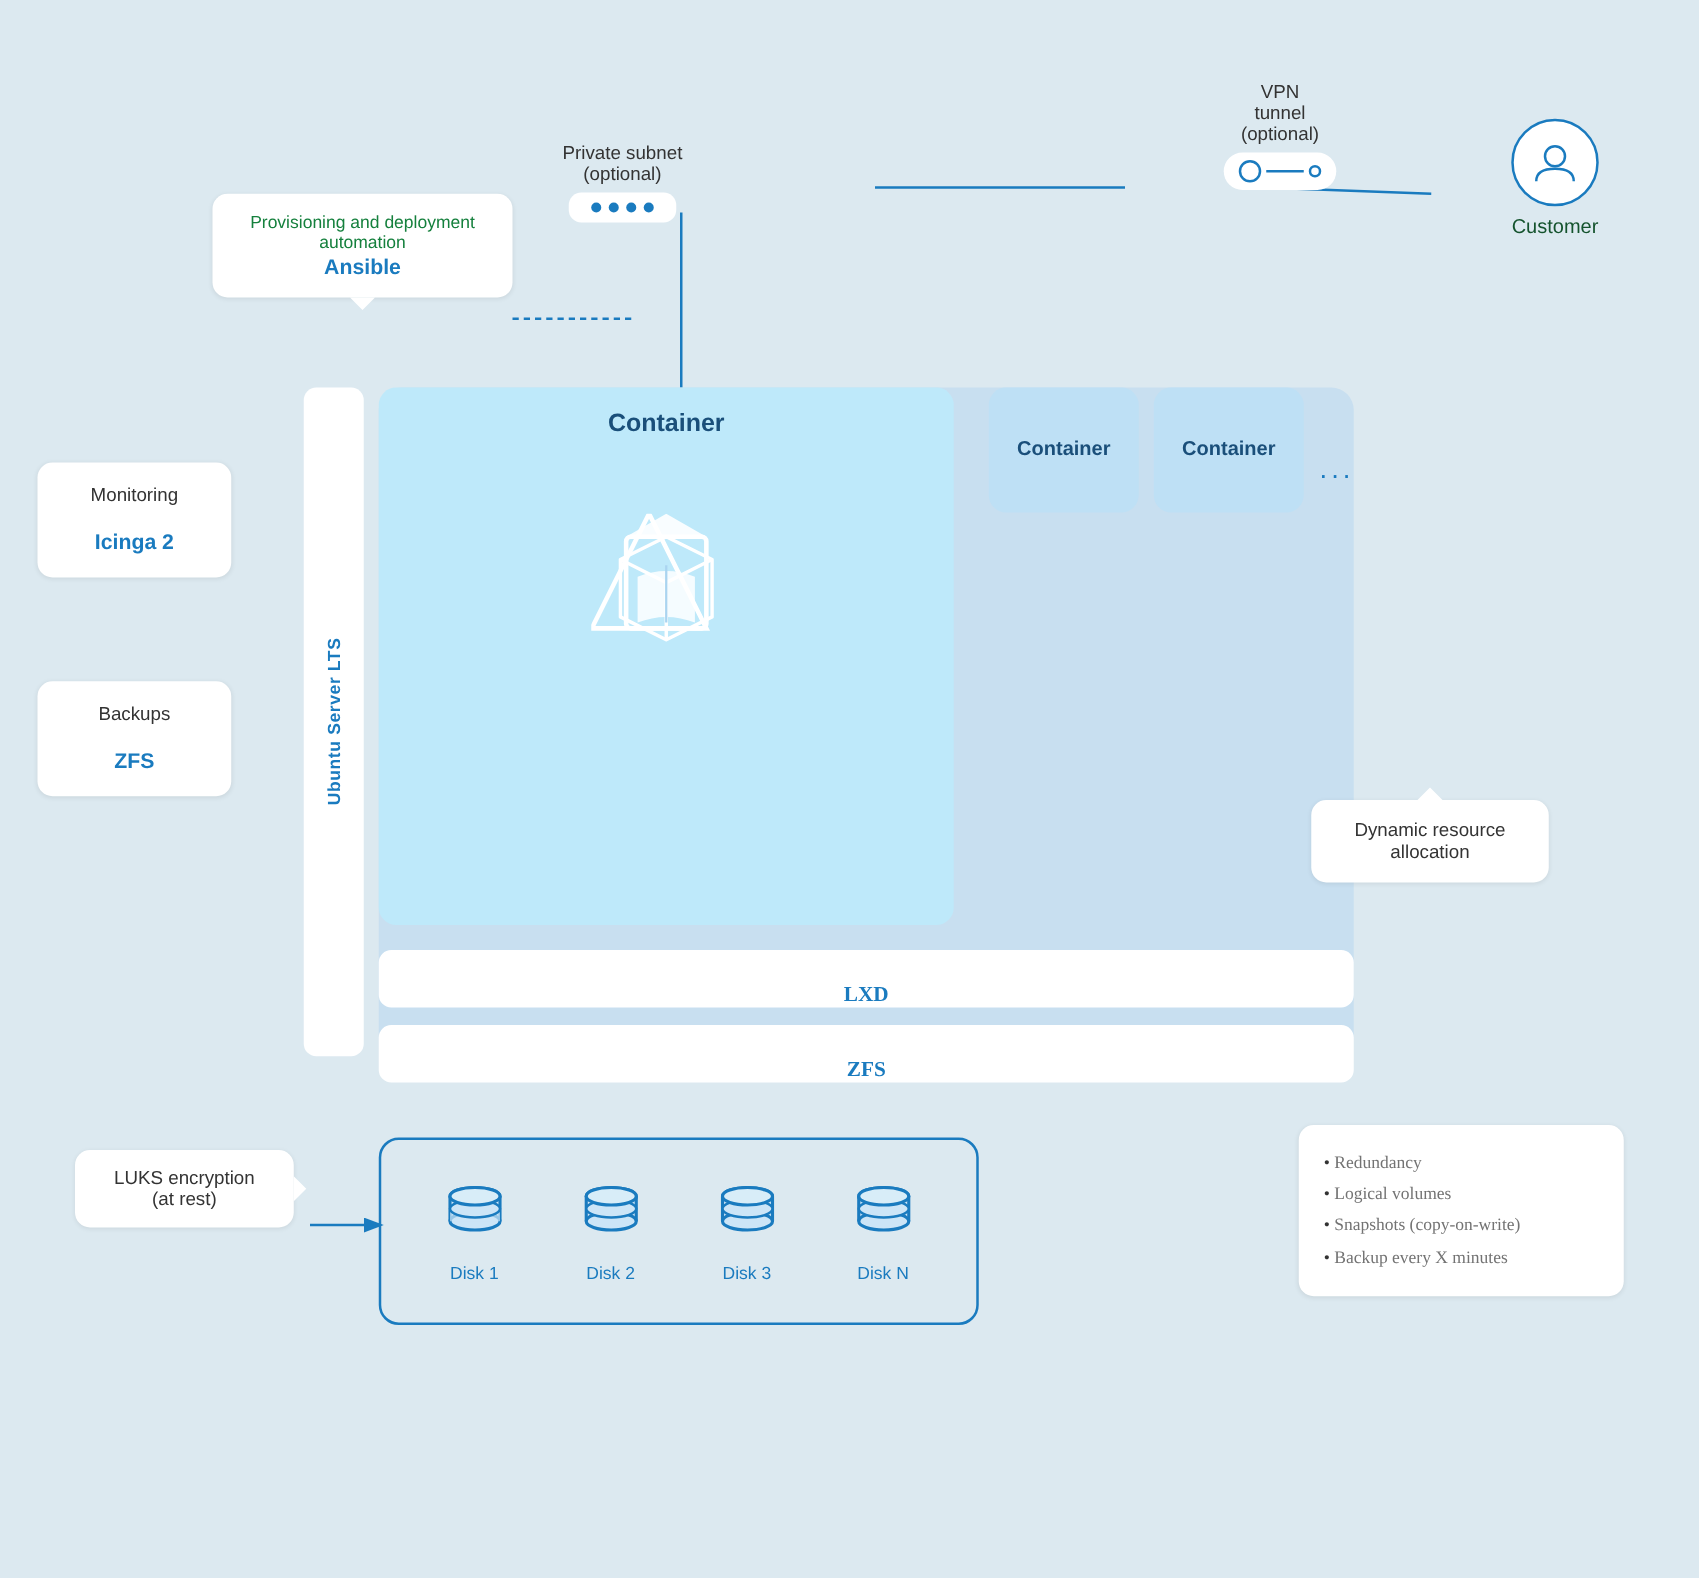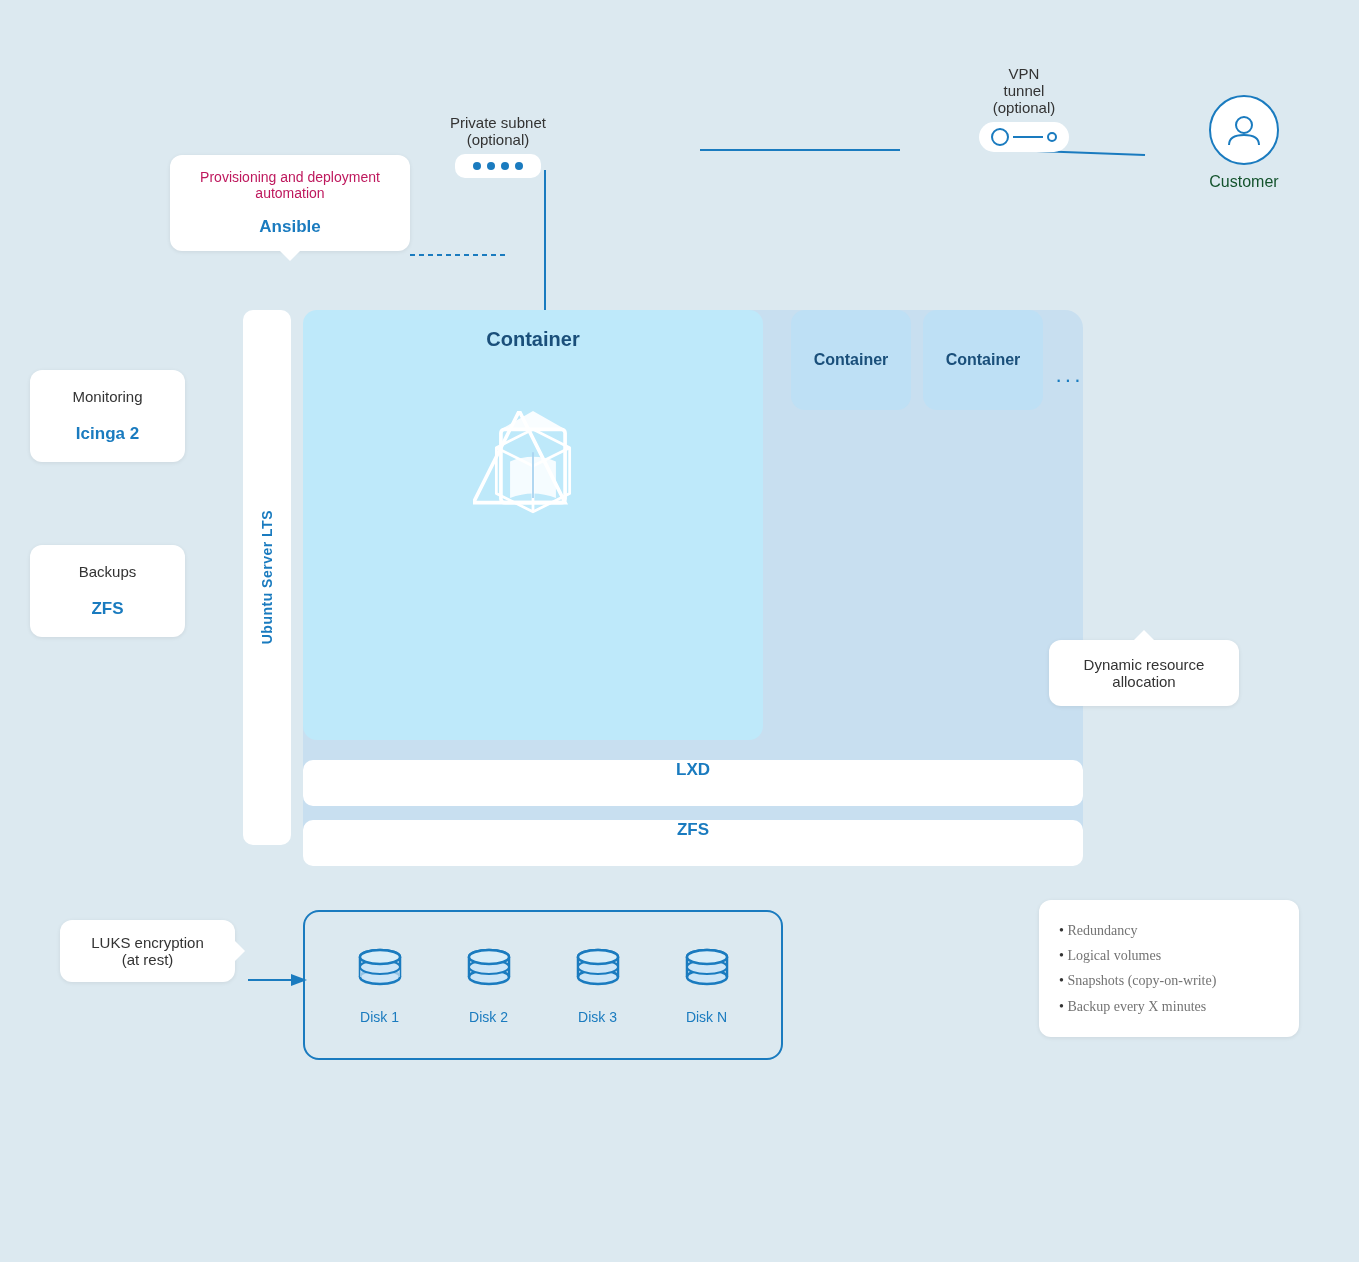--- a/index.html
+++ b/index.html
@@ -97,22 +97,22 @@
     #callout-features {
       right: 60px;
       top: 900px;
       width: 260px;
       padding: 18px 20px;
       text-align: left;
     }
 
     .callout-title {
       font-size: 14px;
-      color: #be185d;
-      margin-bottom: 16px;
+      color: #15803d;
+      margin-bottom: 3px;
     }
     .callout-brand {
       font-size: 17px;
       font-weight: 700;
       color: #1a7bbf;
     }
     .callout-label {
       font-size: 15px;
       color: #333;
       margin-bottom: 2px;
@@ -193,25 +193,26 @@
 
     
     .tech-bar {
       position: absolute;
       left: 303px;
       height: 46px;
       width: 780px;
       background: white;
       border-radius: 10px;
       display: flex;
-      align-items: flex-start;
+      align-items: flex-end;
       justify-content: center;
       font-size: 17px;
       font-weight: 700;
       color: #1a7bbf;
+      font-family: Liberation Serif, serif;
     }
     #lxd-bar { top: 760px; }
     #zfs-bar { top: 820px; }
 
     
     #disks-container {
       position: absolute;
       left: 303px;
       top: 910px;
       width: 480px;

